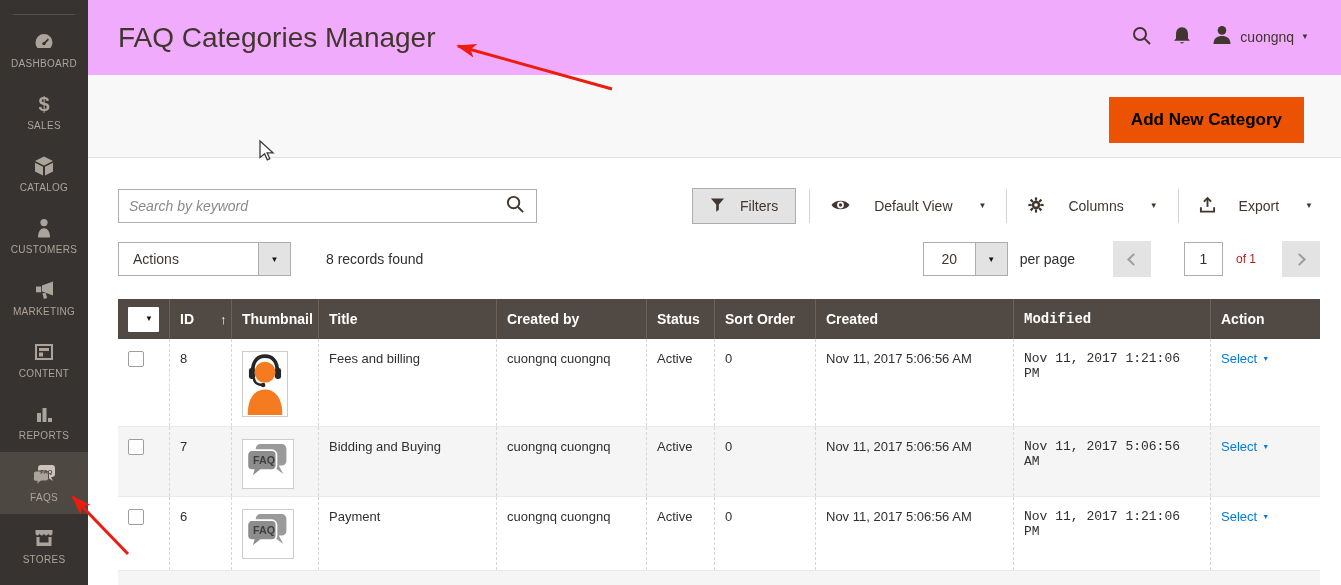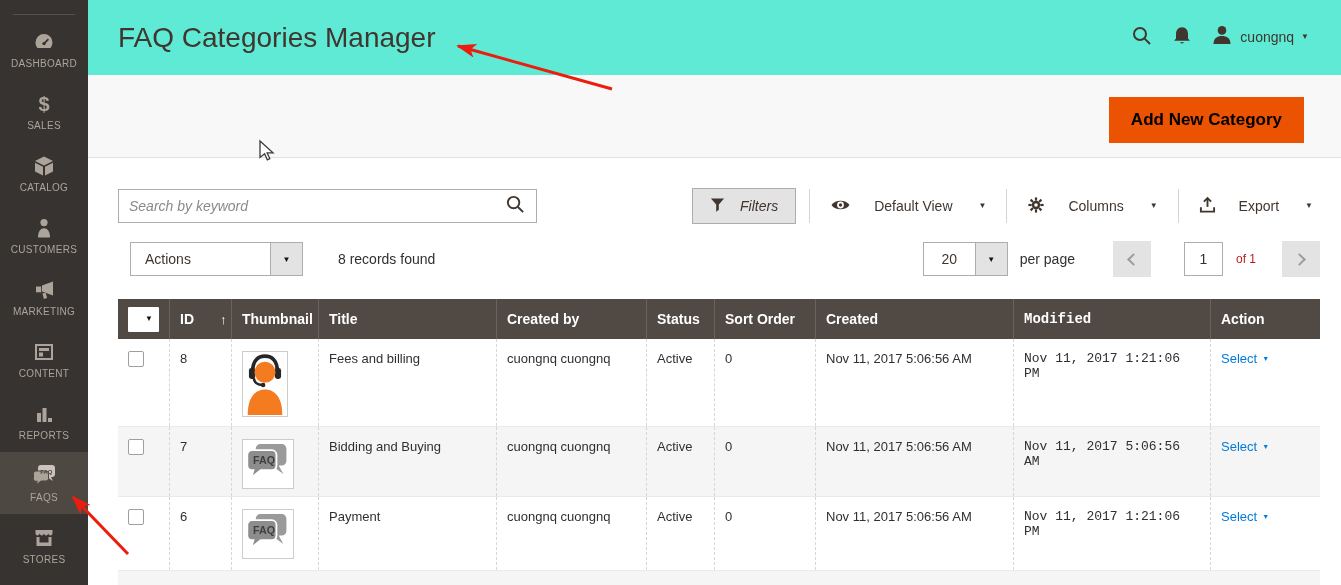--- a/index.html
+++ b/index.html
@@ -13,46 +13,46 @@
   .nav-item { width:88px; height:62px; display:flex; flex-direction:column; align-items:center; justify-content:center; cursor:pointer; }
   .nav-item.selected { background:#4e4843; }
   .nav-icon { height:24px; display:flex; align-items:center; justify-content:center; }
   .nav-icon svg { display:block; }
   .dollar-glyph { font-size:20px; font-weight:bold; color:#aca49b; line-height:22px; }
   .nav-label { margin-top:4px; font-size:10px; letter-spacing:0.3px; color:#aca49b; }
 
   
   .main { position:absolute; left:88px; top:0; width:1253px; height:585px; background:#fff; }
 
-  .page-header { position:relative; height:75px; background:#5eead4; }
+  .page-header { position:relative; height:75px; background:#f0abfc; }
   .page-title { position:absolute; left:30px; top:22px; font-size:28px; font-weight:400; color:#41362f; }
   .header-actions { position:absolute; right:32px; top:24px; display:flex; align-items:flex-end; gap:18px; }
   .icon-btn { background:none; border:none; cursor:pointer; display:flex; align-items:center; }
   .user-menu { display:flex; align-items:center; gap:7px; cursor:pointer; }
   .user-name { font-size:14px; color:#41362f; }
   .caret { font-size:8px; color:#41362f; line-height:1; }
 
   .action-band { position:relative; height:83px; background:#f8f8f8; border-bottom:1px solid #e3e3e3; }
   .btn-primary { position:absolute; right:37px; top:22px; height:46px; padding:0 21px; background:#eb5202; border:1px solid #eb5202; color:#000000; font-size:17px; font-weight:600; font-family:"Liberation Sans",sans-serif; cursor:pointer; }
 
   
   .grid-toolbar { margin:30px 21px 0 30px; display:flex; align-items:center; height:36px; }
   .search-box { width:419px; height:34px; border:1px solid #adadad; background:#fff; display:flex; align-items:center;gap:10px; }
   .search-box input { flex:1; border:none; outline:none; height:30px; padding:0 6px 0 10px; font-size:14px; font-style:italic; color:#303030; font-family:"Liberation Sans",sans-serif; background:transparent; }
   .search-box input::placeholder { color:#8a8a8a; font-style:italic; }
   .search-submit { border:none; background:none; padding:0 10px 0 4px; cursor:pointer; display:flex; align-items:center; }
 
   .toolbar-right { margin-left:auto; display:flex; align-items:center; gap:13px; }
-  .btn-filters { display:flex; align-items:center; gap:15px; height:36px; padding:0 17px; background:#e3e3e3; border:1px solid #adadad; font-size:14px; color:#41362f; font-family:"Liberation Sans",sans-serif; cursor:pointer;font-style:italic; }
+  .btn-filters { display:flex; align-items:center; gap:15px; height:36px; padding:0 17px; background:#e3e3e3; border:1px solid #adadad; font-size:14px; color:#41362f; font-family:"Liberation Sans",sans-serif; cursor:pointer; }
   .vdiv { width:1px; height:34px; background:#d4d4d4; }
   .tool-btn { display:flex; align-items:center; gap:23px; background:none; border:none; padding:0 7px; font-size:14px; color:#41362f; font-family:"Liberation Sans",sans-serif; cursor:pointer; }
   .tool-btn .caret { margin-left:3px; }
 
   
-  .grid-actions-row { margin:18px 21px 0 42px; display:flex; align-items:center; height:34px; }
+  .grid-actions-row { margin:18px 21px 0 30px; display:flex; align-items:center; height:34px; }
   .sel { display:flex; align-items:stretch; height:34px; border:1px solid #adadad; background:#fff; cursor:pointer; }
   .sel-lbl { display:flex; align-items:center; padding:0 14px; font-size:14px; color:#41362f; }
   .sel-caret { width:32px; background:#e3e3e3; border-left:1px solid #adadad; display:flex; align-items:center; justify-content:center; font-size:8px; color:#16100b; }
   .sel-actions .sel-lbl { width:139px; }
   .records { margin-left:35px; font-size:14px; color:#303030; }
   .pager { margin-left:auto; display:flex; align-items:center; }
   .sel-perpage .sel-lbl { width:51px; justify-content:center; }
   .per-page-label { margin-left:12px; font-size:14px; color:#303030; }
   .pager-btn { width:38px; height:36px; background:#e3e3e3; border:none; margin-left:0; display:flex; align-items:center; justify-content:center; cursor:default; }
   .pager-btn.prev { margin-left:38px; }

